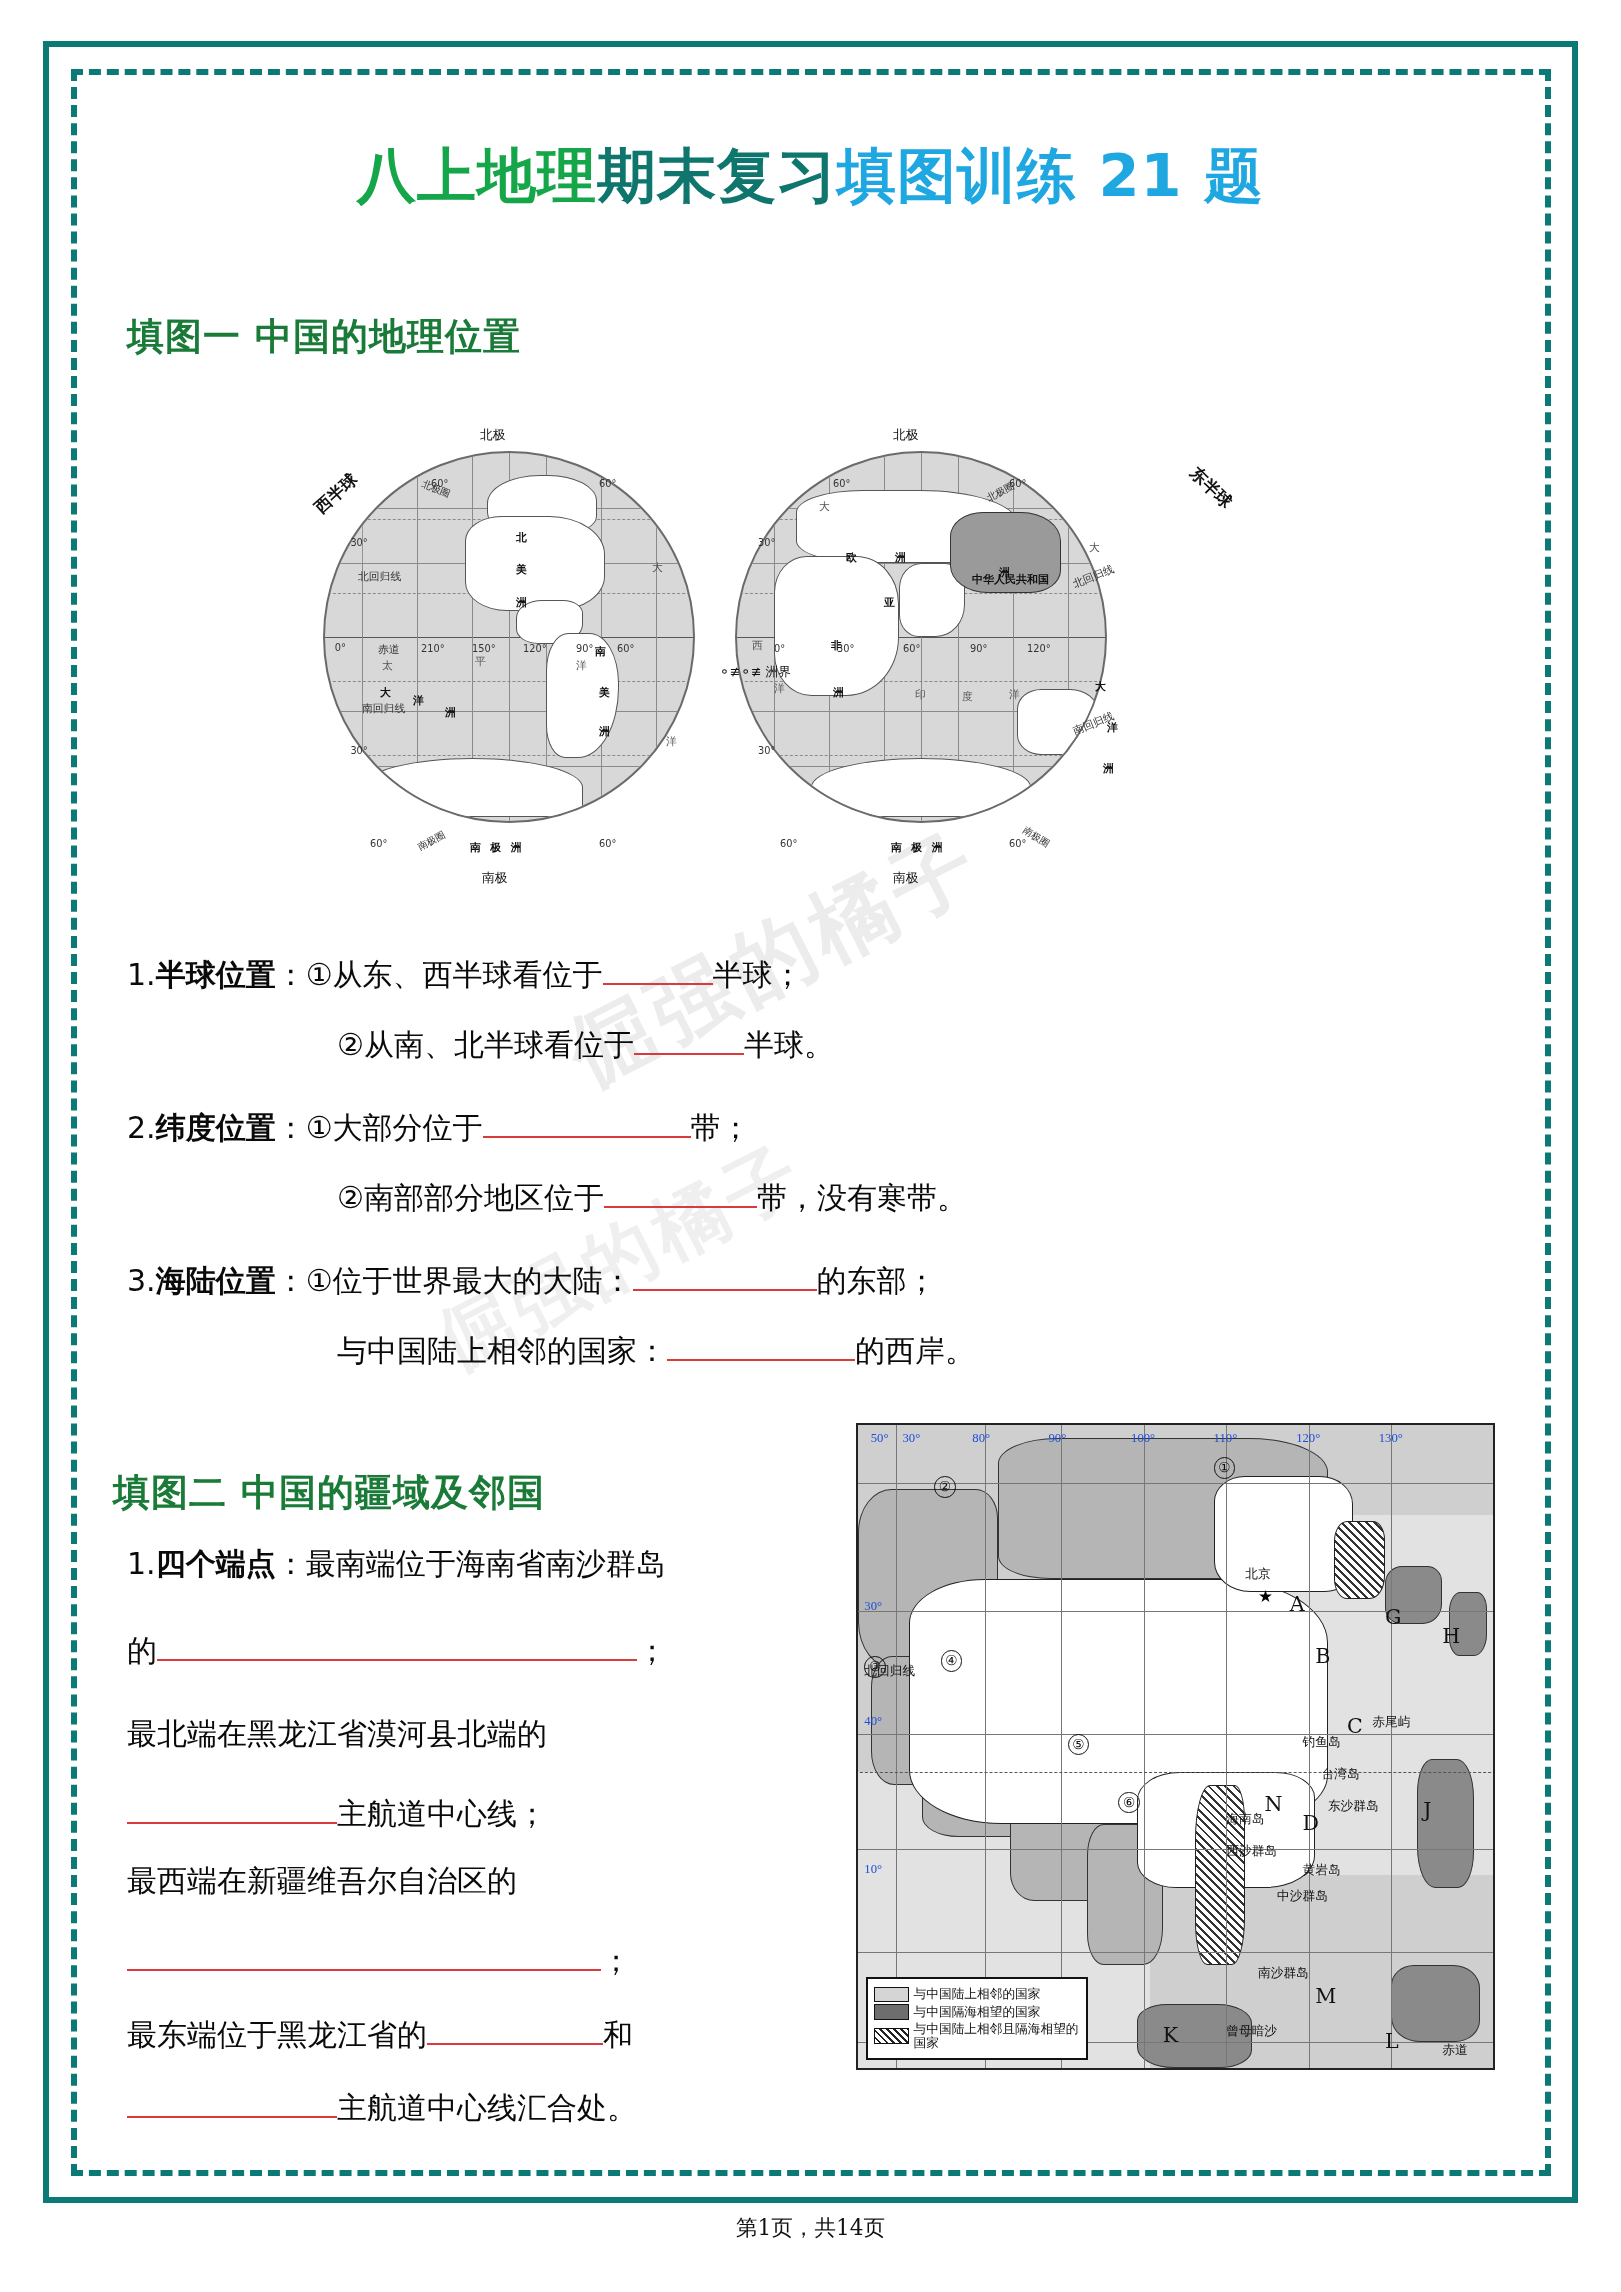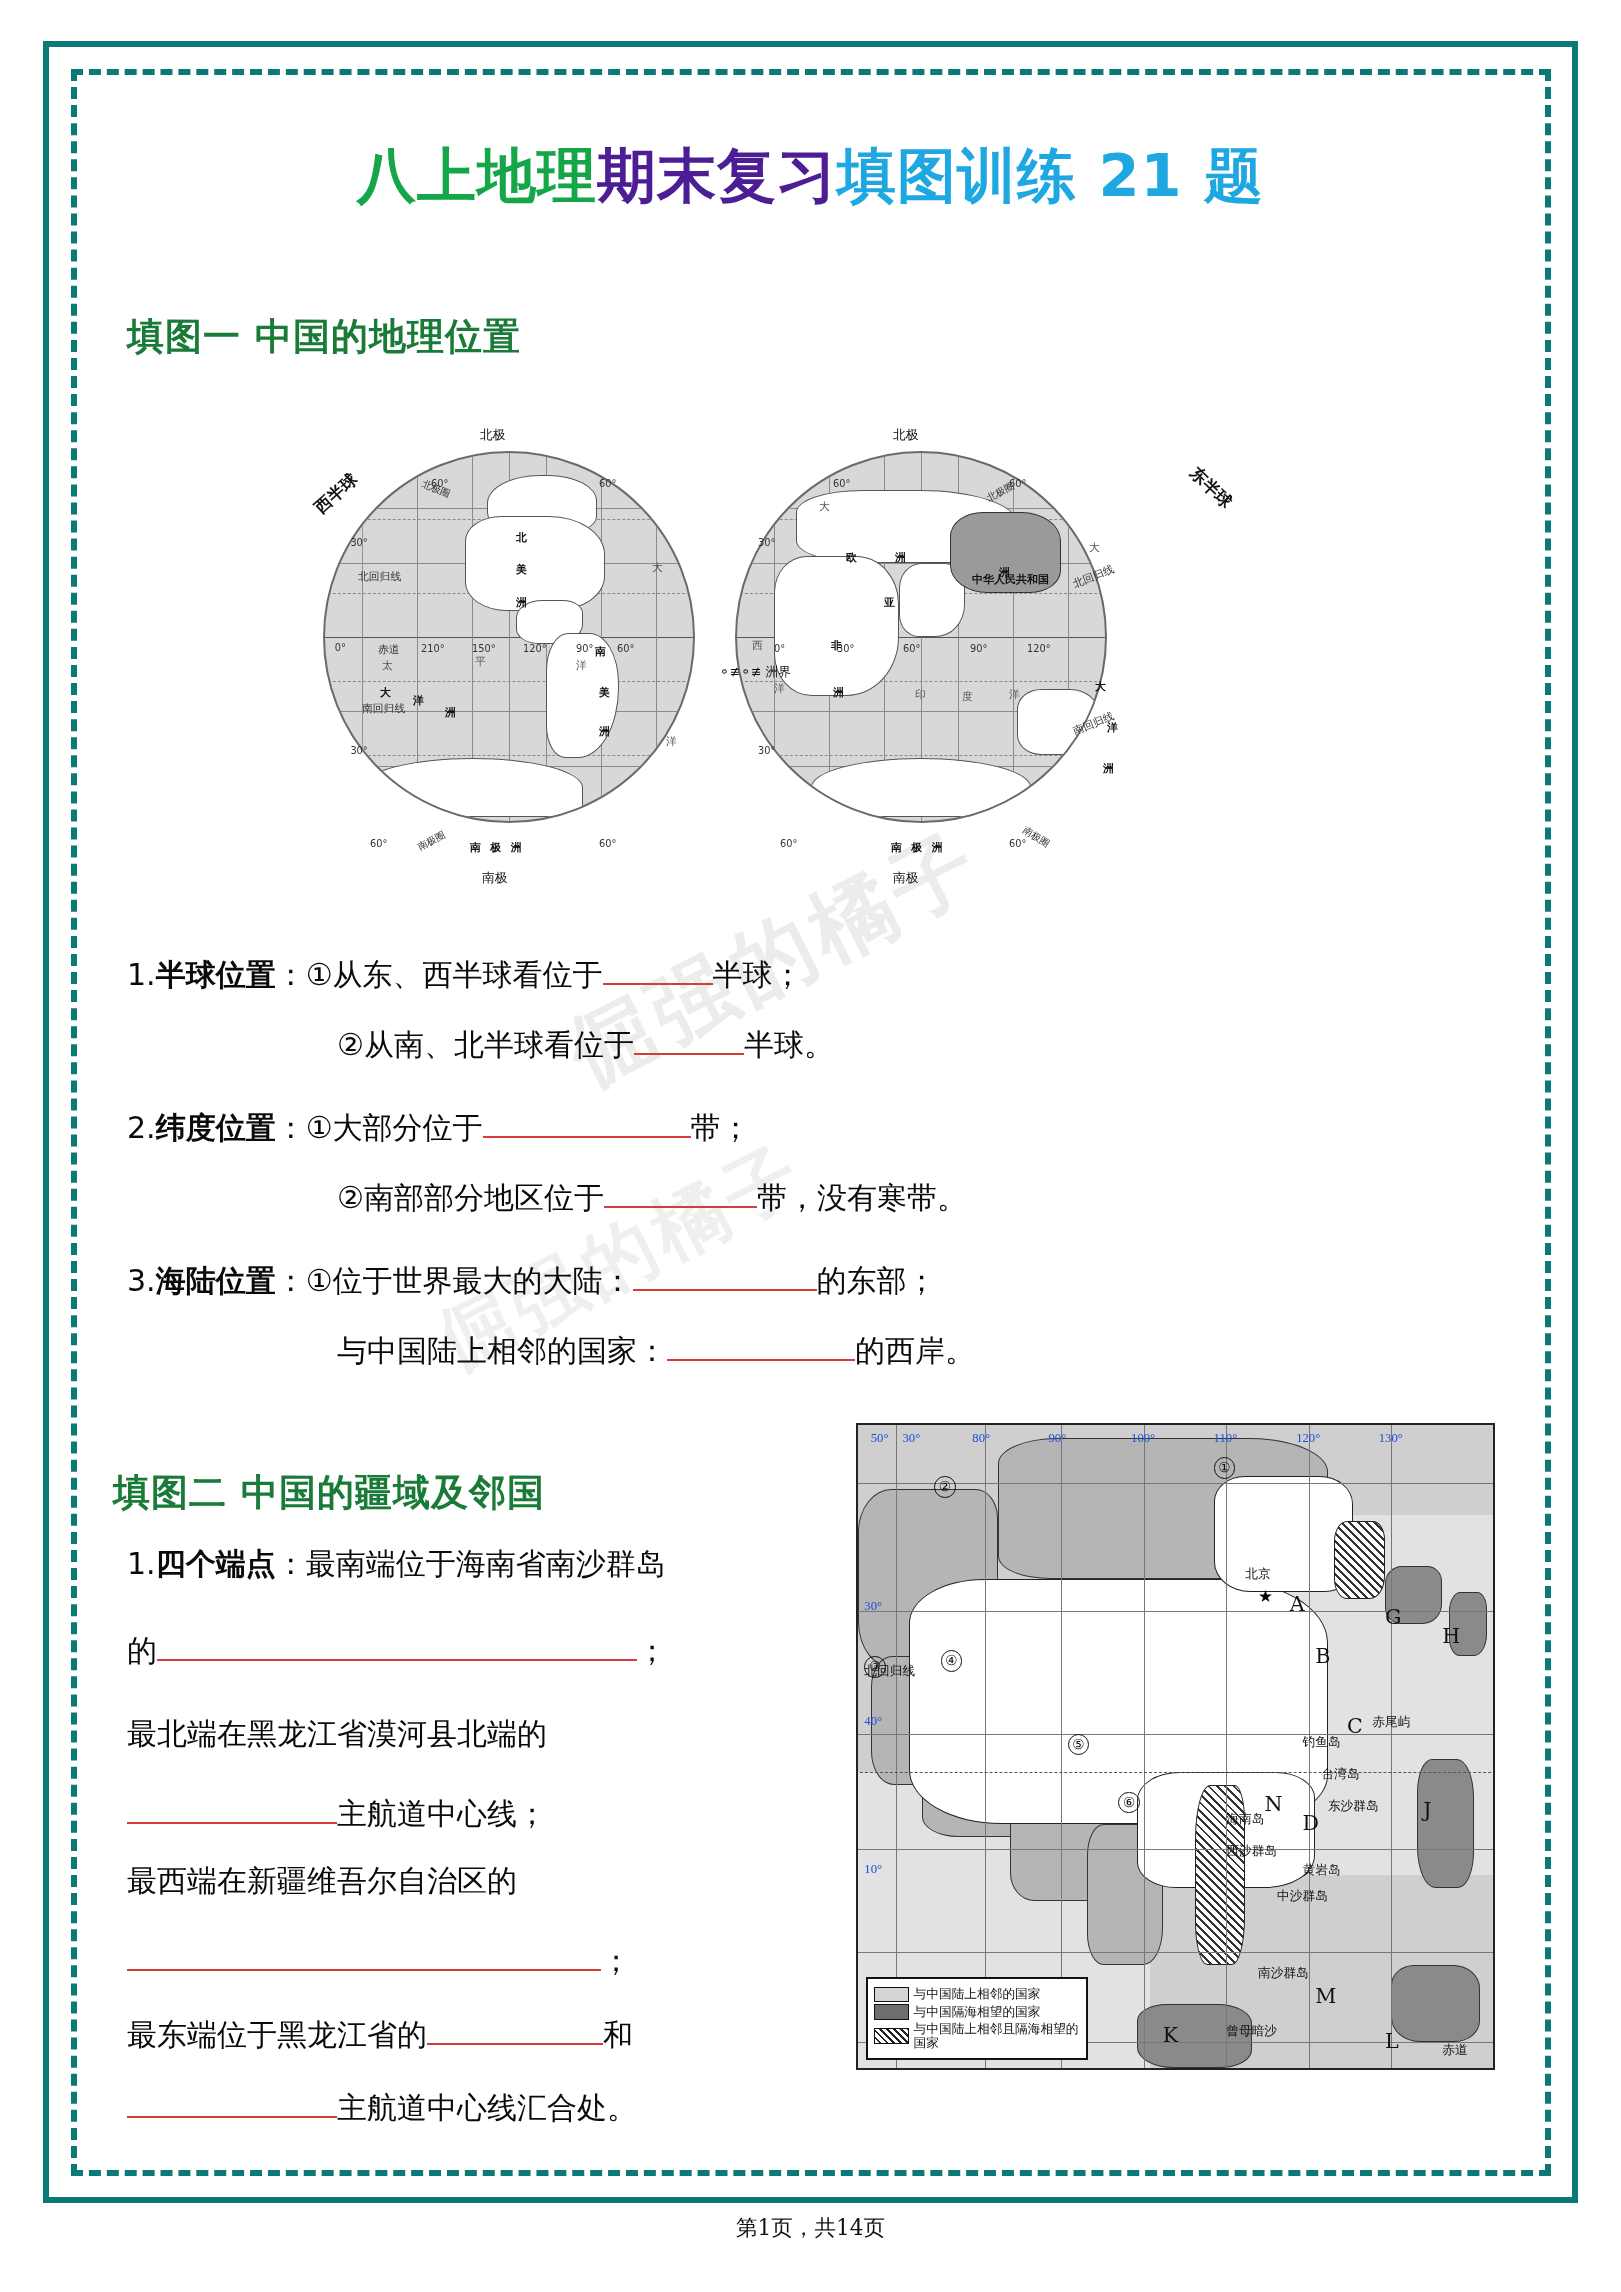--- a/index.html
+++ b/index.html
@@ -58,21 +58,21 @@
     left: 0; top: 137px;
     width: 1621px;
     text-align: center;
     font-size: 59px;
     font-weight: bold;
     letter-spacing: 1px;
     white-space: nowrap;
     font-family: "DejaVu Sans", sans-serif;
   }
   .t-green  { color: #16a64a; }
-  .t-orange { color: #4c1d95; }
+  .t-orange { color: #0f766e; }
   .t-blue   { color: #1ea7e1; }
 
   
   .sec-head {
     position: absolute;
     font-size: 37px;
     font-weight: bold;
     color: #1a7a37;
     letter-spacing: 1px;
     white-space: nowrap;

